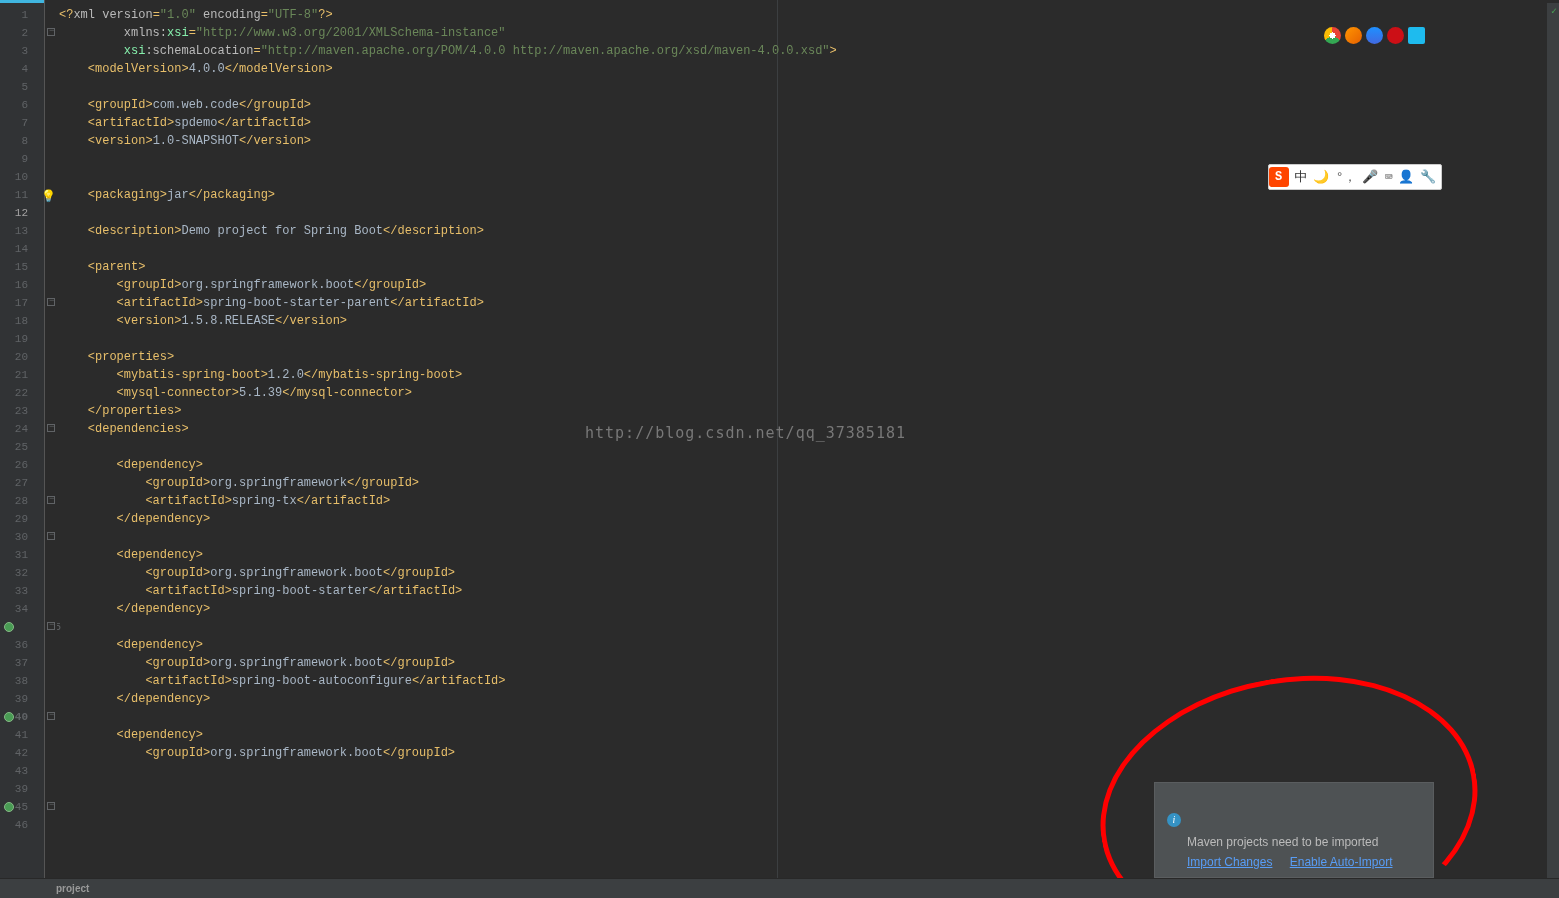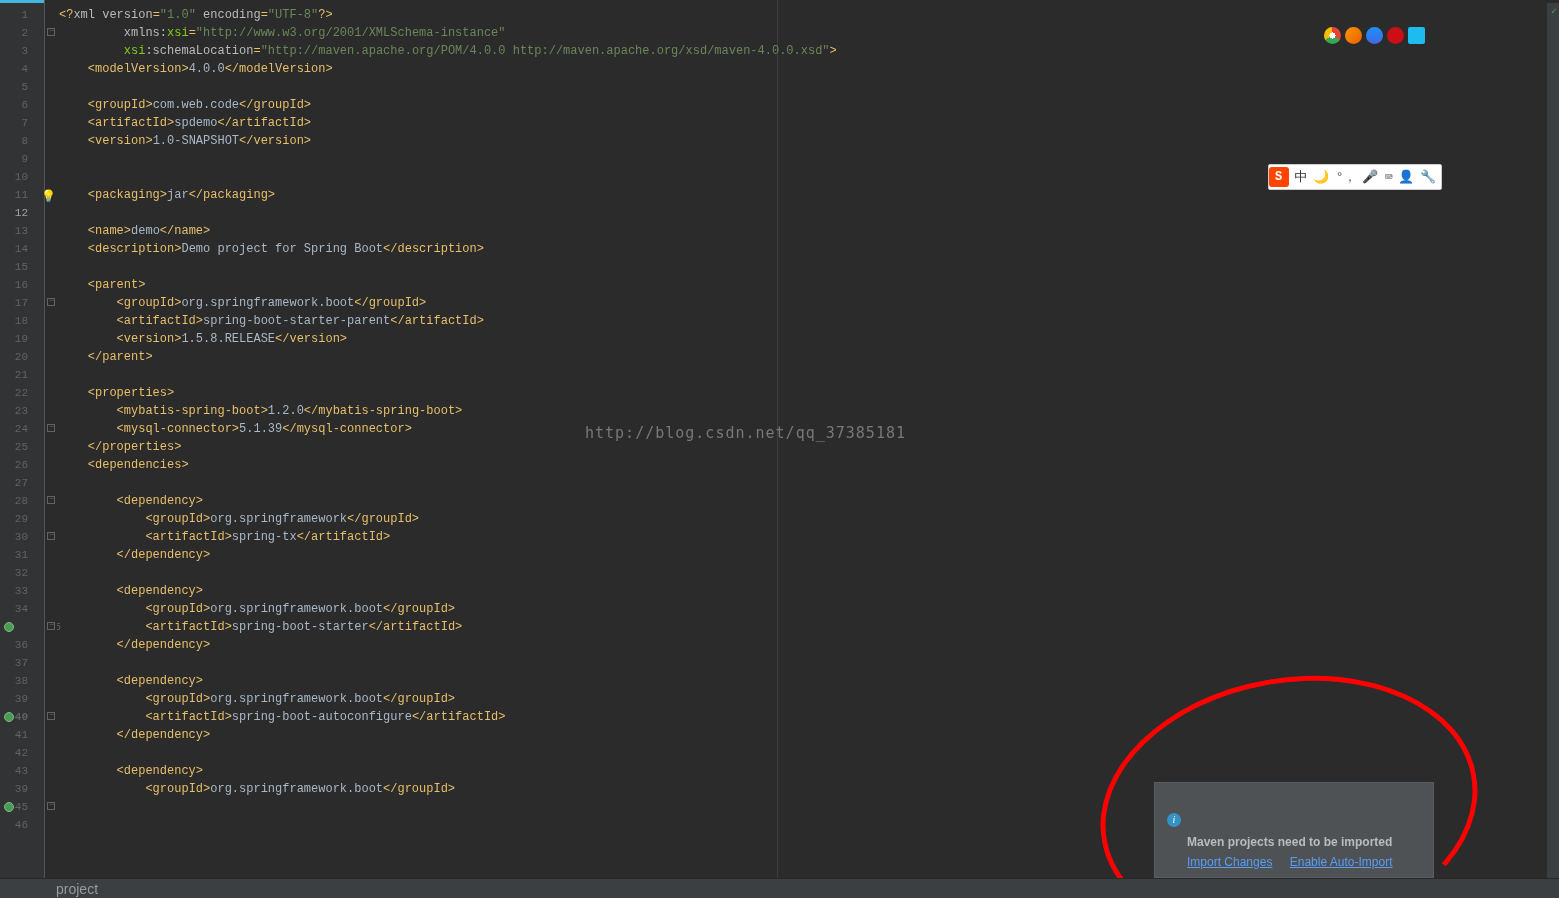--- a/index.html
+++ b/index.html
@@ -83,21 +83,21 @@
     }
     .code-line {
       height: 18px;
       line-height: 18px;
       white-space: pre;
       padding-left: 2px;
       position: relative;
     }
     .tag { color: #E8BF6A; }
     .attr { color: #BABABA; }
-    .attrns { color: #84cc16; }
+    .attrns { color: #86efac; }
     .str { color: #6A8759; }
     .txt { color: #A9B7C6; }
     .comment { color: #808080; }
     .divider-vertical {
       position: absolute;
       left: 720px;
       top: 0;
       bottom: 0;
       width: 1px;
       background: #3c3f41;
@@ -171,36 +171,37 @@
       height: 14px;
       border-radius: 50%;
       background: #3592c4;
       color: #fff;
       text-align: center;
       line-height: 14px;
       font-size: 10px;
       font-style: italic;
       font-family: serif;
     }
-    .notification .title { color: #bbbbbb; font-weight: bold; margin-top: 44px; }
+    .notification .title { color: #bbbbbb; font-weight: normal; margin-top: 44px; }
     .notification .links { padding-left: 20px; }
     .notification .links a { color: #589df6; text-decoration: underline; margin-right: 14px; cursor: pointer; }
     .status-bar {
       position: absolute;
       bottom: 0;
       left: 0;
       right: 0;
       height: 20px;
       background: #3c3f41;
       border-top: 1px solid #282828;
       color: #999;
       font-family: Arial, sans-serif;
-      font-size: 14px;
+      font-size: 10px;
       padding-left: 56px;
       line-height: 20px;
+      font-weight: bold;
     }
     .top-edge {
       position: absolute;
       top: 0;
       left: 0;
       width: 44px;
       height: 3px;
       background: #40b6e0;
     }
     .red-circle {
@@ -296,28 +297,26 @@
       <div class="code-line"><span>         </span><span class="attrns">xsi</span><span class="attr">:schemaLocation</span><span class="tag">=</span><span class="str">"http://maven.apache.org/POM/4.0.0 http://maven.apache.org/xsd/maven-4.0.0.xsd"</span><span class="tag">&gt;</span></div>
       <div class="code-line"><span>    </span><span class="tag">&lt;modelVersion&gt;</span><span class="txt">4.0.0</span><span class="tag">&lt;/modelVersion&gt;</span></div>
       <div class="code-line"><span></span></div>
       <div class="code-line"><span>    </span><span class="tag">&lt;groupId&gt;</span><span class="txt">com.web.code</span><span class="tag">&lt;/groupId&gt;</span></div>
       <div class="code-line"><span>    </span><span class="tag">&lt;artifactId&gt;</span><span class="txt">spdemo</span><span class="tag">&lt;/artifactId&gt;</span></div>
       <div class="code-line"><span>    </span><span class="tag">&lt;version&gt;</span><span class="txt">1.0-SNAPSHOT</span><span class="tag">&lt;/version&gt;</span></div>
       <div class="code-line"><span></span></div>
       <div class="code-line"><span></span></div>
       <div class="code-line"><span class="bulb-icon">💡</span><span>    </span><span class="tag">&lt;packaging&gt;</span><span class="txt">jar</span><span class="tag">&lt;/packaging&gt;</span></div>
       <div class="code-line"><span></span></div>
-      <div class="code-line"><span>    </span><span class="tag">&lt;name&gt;</span><span class="txt">demo</span><span class="tag">&lt;/name&gt;</span></div>
       <div class="code-line"><span>    </span><span class="tag">&lt;description&gt;</span><span class="txt">Demo project for Spring Boot</span><span class="tag">&lt;/description&gt;</span></div>
       <div class="code-line"><span></span></div>
       <div class="code-line"><span>    </span><span class="tag">&lt;parent&gt;</span></div>
       <div class="code-line"><span>        </span><span class="tag">&lt;groupId&gt;</span><span class="txt">org.springframework.boot</span><span class="tag">&lt;/groupId&gt;</span></div>
       <div class="code-line"><span>        </span><span class="tag">&lt;artifactId&gt;</span><span class="txt">spring-boot-starter-parent</span><span class="tag">&lt;/artifactId&gt;</span></div>
       <div class="code-line"><span>        </span><span class="tag">&lt;version&gt;</span><span class="txt">1.5.8.RELEASE</span><span class="tag">&lt;/version&gt;</span></div>
-      <div class="code-line"><span>    </span><span class="tag">&lt;/parent&gt;</span></div>
       <div class="code-line"><span></span></div>
       <div class="code-line"><span>    </span><span class="tag">&lt;properties&gt;</span></div>
       <div class="code-line"><span>        </span><span class="tag">&lt;mybatis-spring-boot&gt;</span><span class="txt">1.2.0</span><span class="tag">&lt;/mybatis-spring-boot&gt;</span></div>
       <div class="code-line"><span>        </span><span class="tag">&lt;mysql-connector&gt;</span><span class="txt">5.1.39</span><span class="tag">&lt;/mysql-connector&gt;</span></div>
       <div class="code-line"><span>    </span><span class="tag">&lt;/properties&gt;</span></div>
       <div class="code-line"><span>    </span><span class="tag">&lt;dependencies&gt;</span></div>
       <div class="code-line"><span></span></div>
       <div class="code-line"><span>        </span><span class="tag">&lt;dependency&gt;</span></div>
       <div class="code-line"><span>            </span><span class="tag">&lt;groupId&gt;</span><span class="txt">org.springframework</span><span class="tag">&lt;/groupId&gt;</span></div>
       <div class="code-line"><span>            </span><span class="tag">&lt;artifactId&gt;</span><span class="txt">spring-tx</span><span class="tag">&lt;/artifactId&gt;</span></div>

